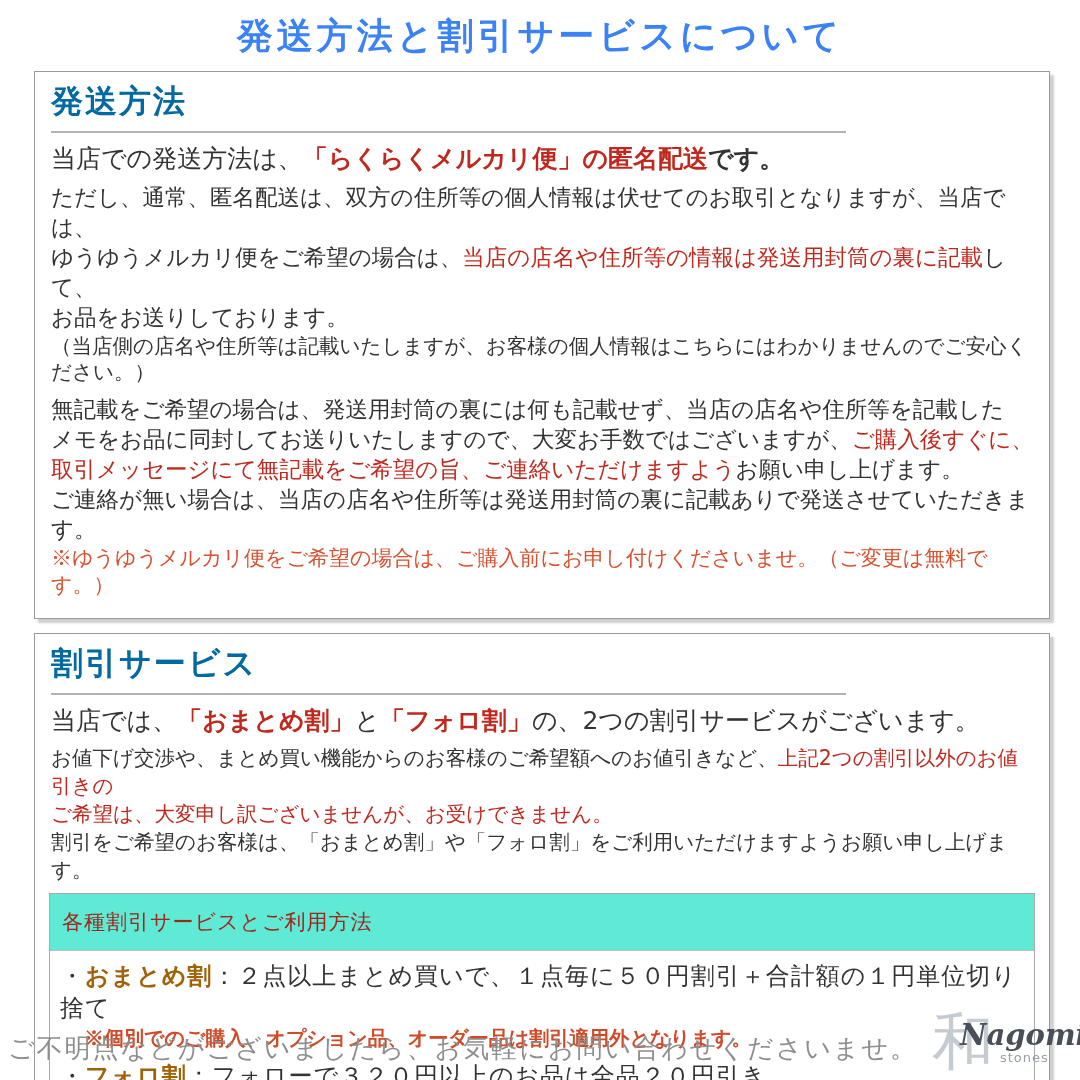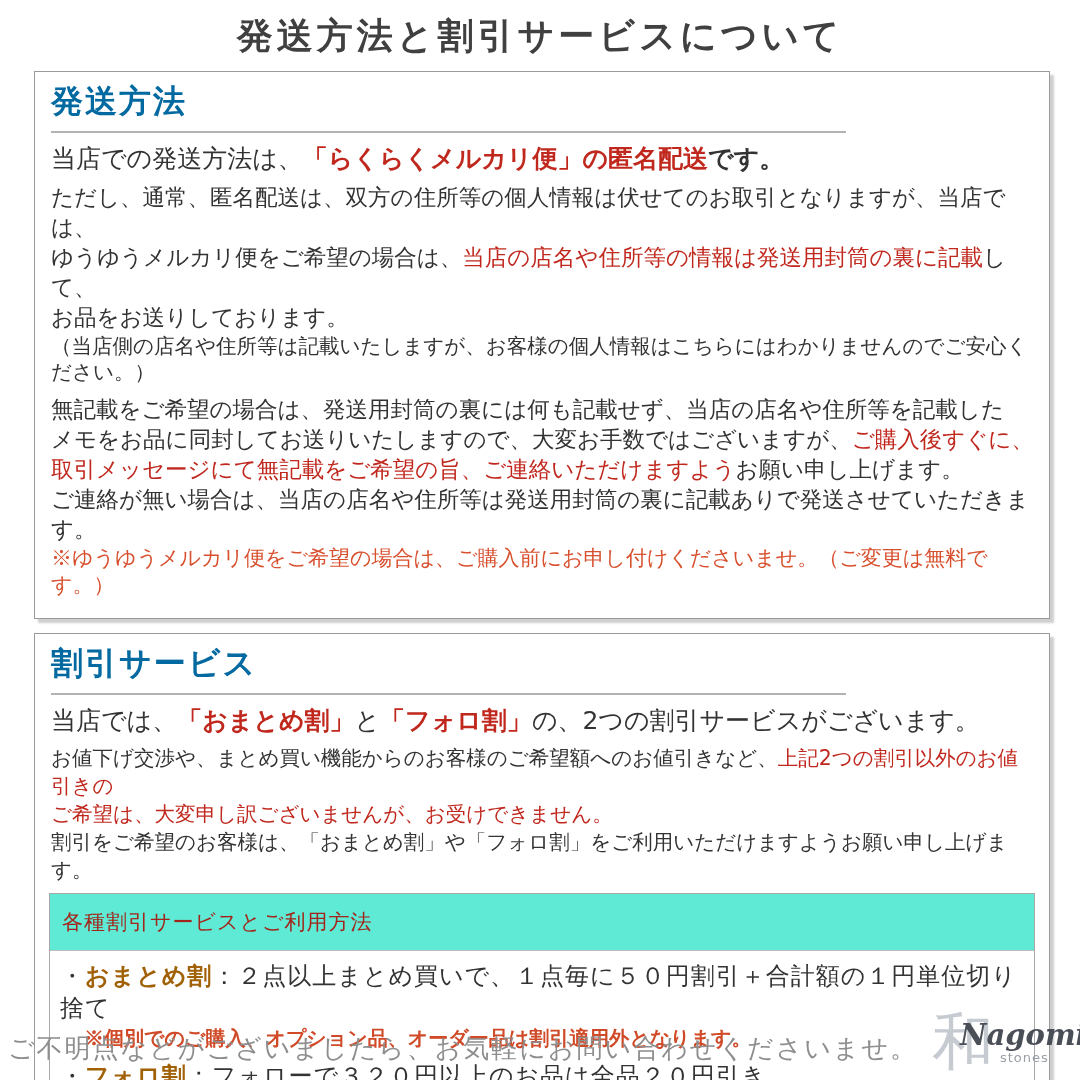--- a/index.html
+++ b/index.html
@@ -2,21 +2,21 @@
 <html lang="ja"><head>
 <meta charset="utf-8">
 <style>
   html,body{margin:0;padding:0;}
   body{
     width:1080px;height:1080px;background:#ffffff;overflow:hidden;position:relative;
     font-family:"DejaVu Sans","Liberation Sans",sans-serif;color:#333333;
   }
   .page-title{
     text-align:center;font-family:"DejaVu Serif","Liberation Serif",serif;
-    color:#404040;font-size:36px;font-weight:600;letter-spacing:4px;margin:12px 0 10px;
+    color:#3b82f6;font-size:36px;font-weight:600;letter-spacing:4px;margin:12px 0 10px;
   }
   .box{
     margin:0 30px 14px 34px;border:1px solid #9a9a9a;background:#fff;
     box-shadow:4px 4px 2px #cfcfcf;padding:6px 14px 10px 14px;
   }
   .sec-header{
     font-size:32px;font-weight:bold;color:#0369a1;margin:2px 0 0 2px;letter-spacing:2px;
   }
   .sec-rule{border:0;border-top:2px solid #b3b3b3;width:795px;margin:7px 0 9px 2px;}
   .lead{font-size:25px;margin:0 0 8px 2px;}

